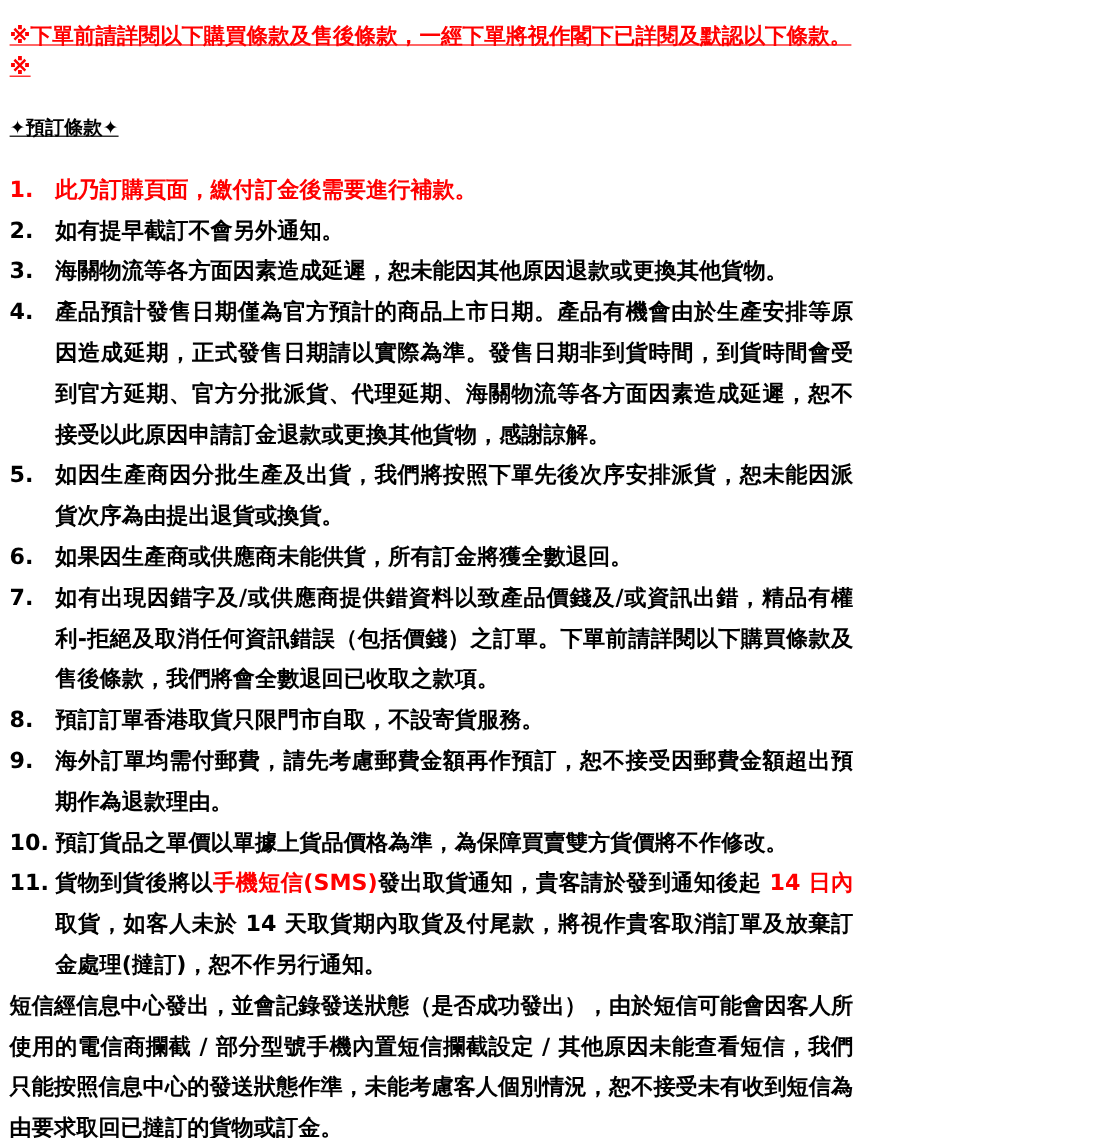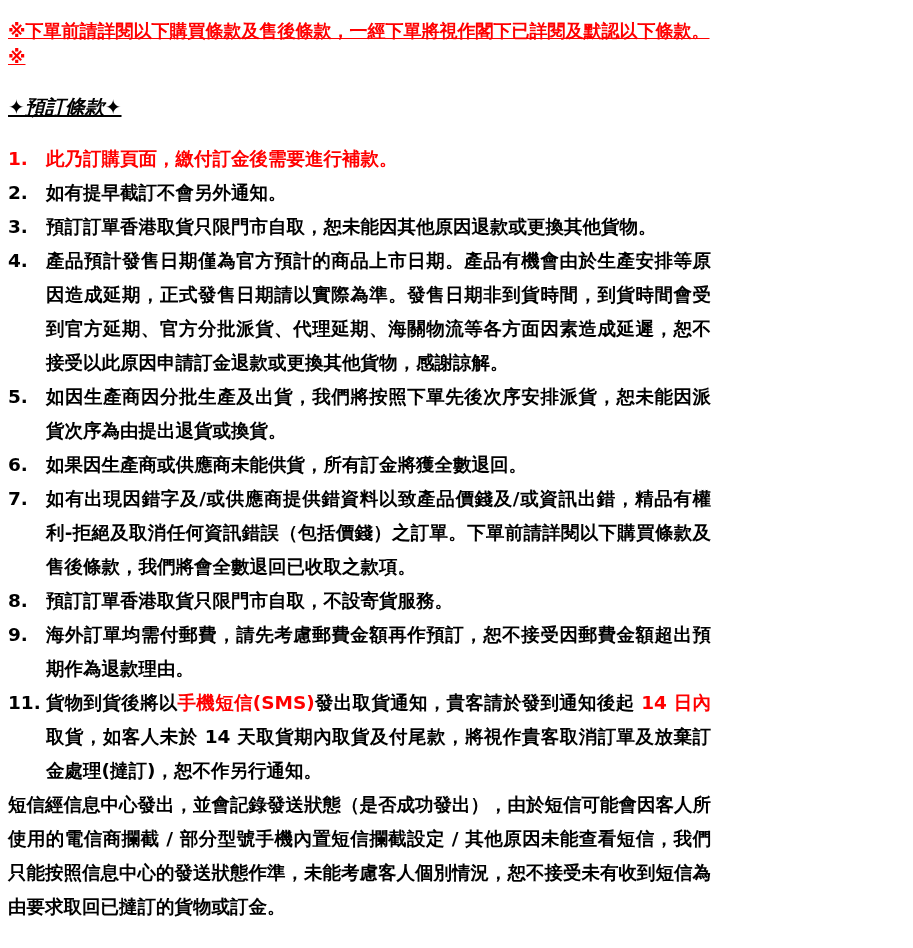--- a/index.html
+++ b/index.html
@@ -24,26 +24,25 @@
   .notice-title{
     margin:8px 0 0 0;
     font-size:18px;
     line-height:26px;
     color:var(--red);
     text-decoration:underline;
     font-weight:bold;
   }
   .section-heading{
     margin:24px 0 0 0;
-    font-size:20px;
+    font-size:16px;
     line-height:26px;
     color:var(--text);
     text-decoration:underline;
     font-weight:bold;
-    font-style:italic;
   }
   .terms-list{
     margin-top:22px;
   }
   .term-item{
     display:flex;
     font-size:18.5px;
     line-height:34px;
   }
   .term-item .num{
@@ -79,21 +78,21 @@
       <div class="term-item red">
         <span class="num">1.</span>
         <span class="body"><span>此乃訂購頁面，繳付訂金後需要進行補款。</span></span>
       </div>
       <div class="term-item">
         <span class="num">2.</span>
         <span class="body"><span>如有提早截訂不會另外通知。</span></span>
       </div>
       <div class="term-item">
         <span class="num">3.</span>
-        <span class="body"><span>預訂訂單香港取貨只限門市自取，恕未能因其他原因退款或更換其他貨物。</span></span>
+        <span class="body"><span>海關物流等各方面因素造成延遲，恕未能因其他原因退款或更換其他貨物。</span></span>
       </div>
       <div class="term-item">
         <span class="num">4.</span>
         <span class="body"><span>產品預計發售日期僅為官方預計的商品上市日期。產品有機會由於生產安排等原因造成延期，正式發售日期請以實際為準。發售日期非到貨時間，到貨時間會受到官方延期、官方分批派貨、代理延期、海關物流等各方面因素造成延遲，恕不接受以此原因申請訂金退款或更換其他貨物，感謝諒解。</span></span>
       </div>
       <div class="term-item">
         <span class="num">5.</span>
         <span class="body"><span>如因生產商因分批生產及出貨，我們將按照下單先後次序安排派貨，恕未能因派貨次序為由提出退貨或換貨。</span></span>
       </div>
       <div class="term-item">
@@ -106,20 +105,24 @@
       </div>
       <div class="term-item">
         <span class="num">8.</span>
         <span class="body"><span>預訂訂單香港取貨只限門市自取，不設寄貨服務。</span></span>
       </div>
       <div class="term-item">
         <span class="num">9.</span>
         <span class="body"><span>海外訂單均需付郵費，請先考慮郵費金額再作預訂，恕不接受因郵費金額超出預期作為退款理由。</span></span>
       </div>
       <div class="term-item">
+        <span class="num">10.</span>
+        <span class="body"><span>預訂貨品之單價以單據上貨品價格為準，為保障買賣雙方貨價將不作修改。</span></span>
+      </div>
+      <div class="term-item">
         <span class="num">11.</span>
         <span class="body"><span>貨物到貨後將以</span><span class="seg-red-underline">手機短信(SMS)</span><span>發出取貨通知，貴客請於發到通知後起 </span><span class="seg-red-underline">14 日內</span><span>取貨，如客人未於 14 天取貨期內取貨及付尾款，將視作貴客取消訂單及放棄訂金處理(撻訂)，恕不作另行通知。</span></span>
       </div>
       <div class="term-item">
         <span class="body"><span>短信經信息中心發出，並會記錄發送狀態（是否成功發出），由於短信可能會因客人所使用的電信商攔截 / 部分型號手機內置短信攔截設定 / 其他原因未能查看短信，我們只能按照信息中心的發送狀態作準，未能考慮客人個別情況，恕不接受未有收到短信為由要求取回已撻訂的貨物或訂金。</span></span>
       </div>
     </div>
 </div>
 
 </body></html>

